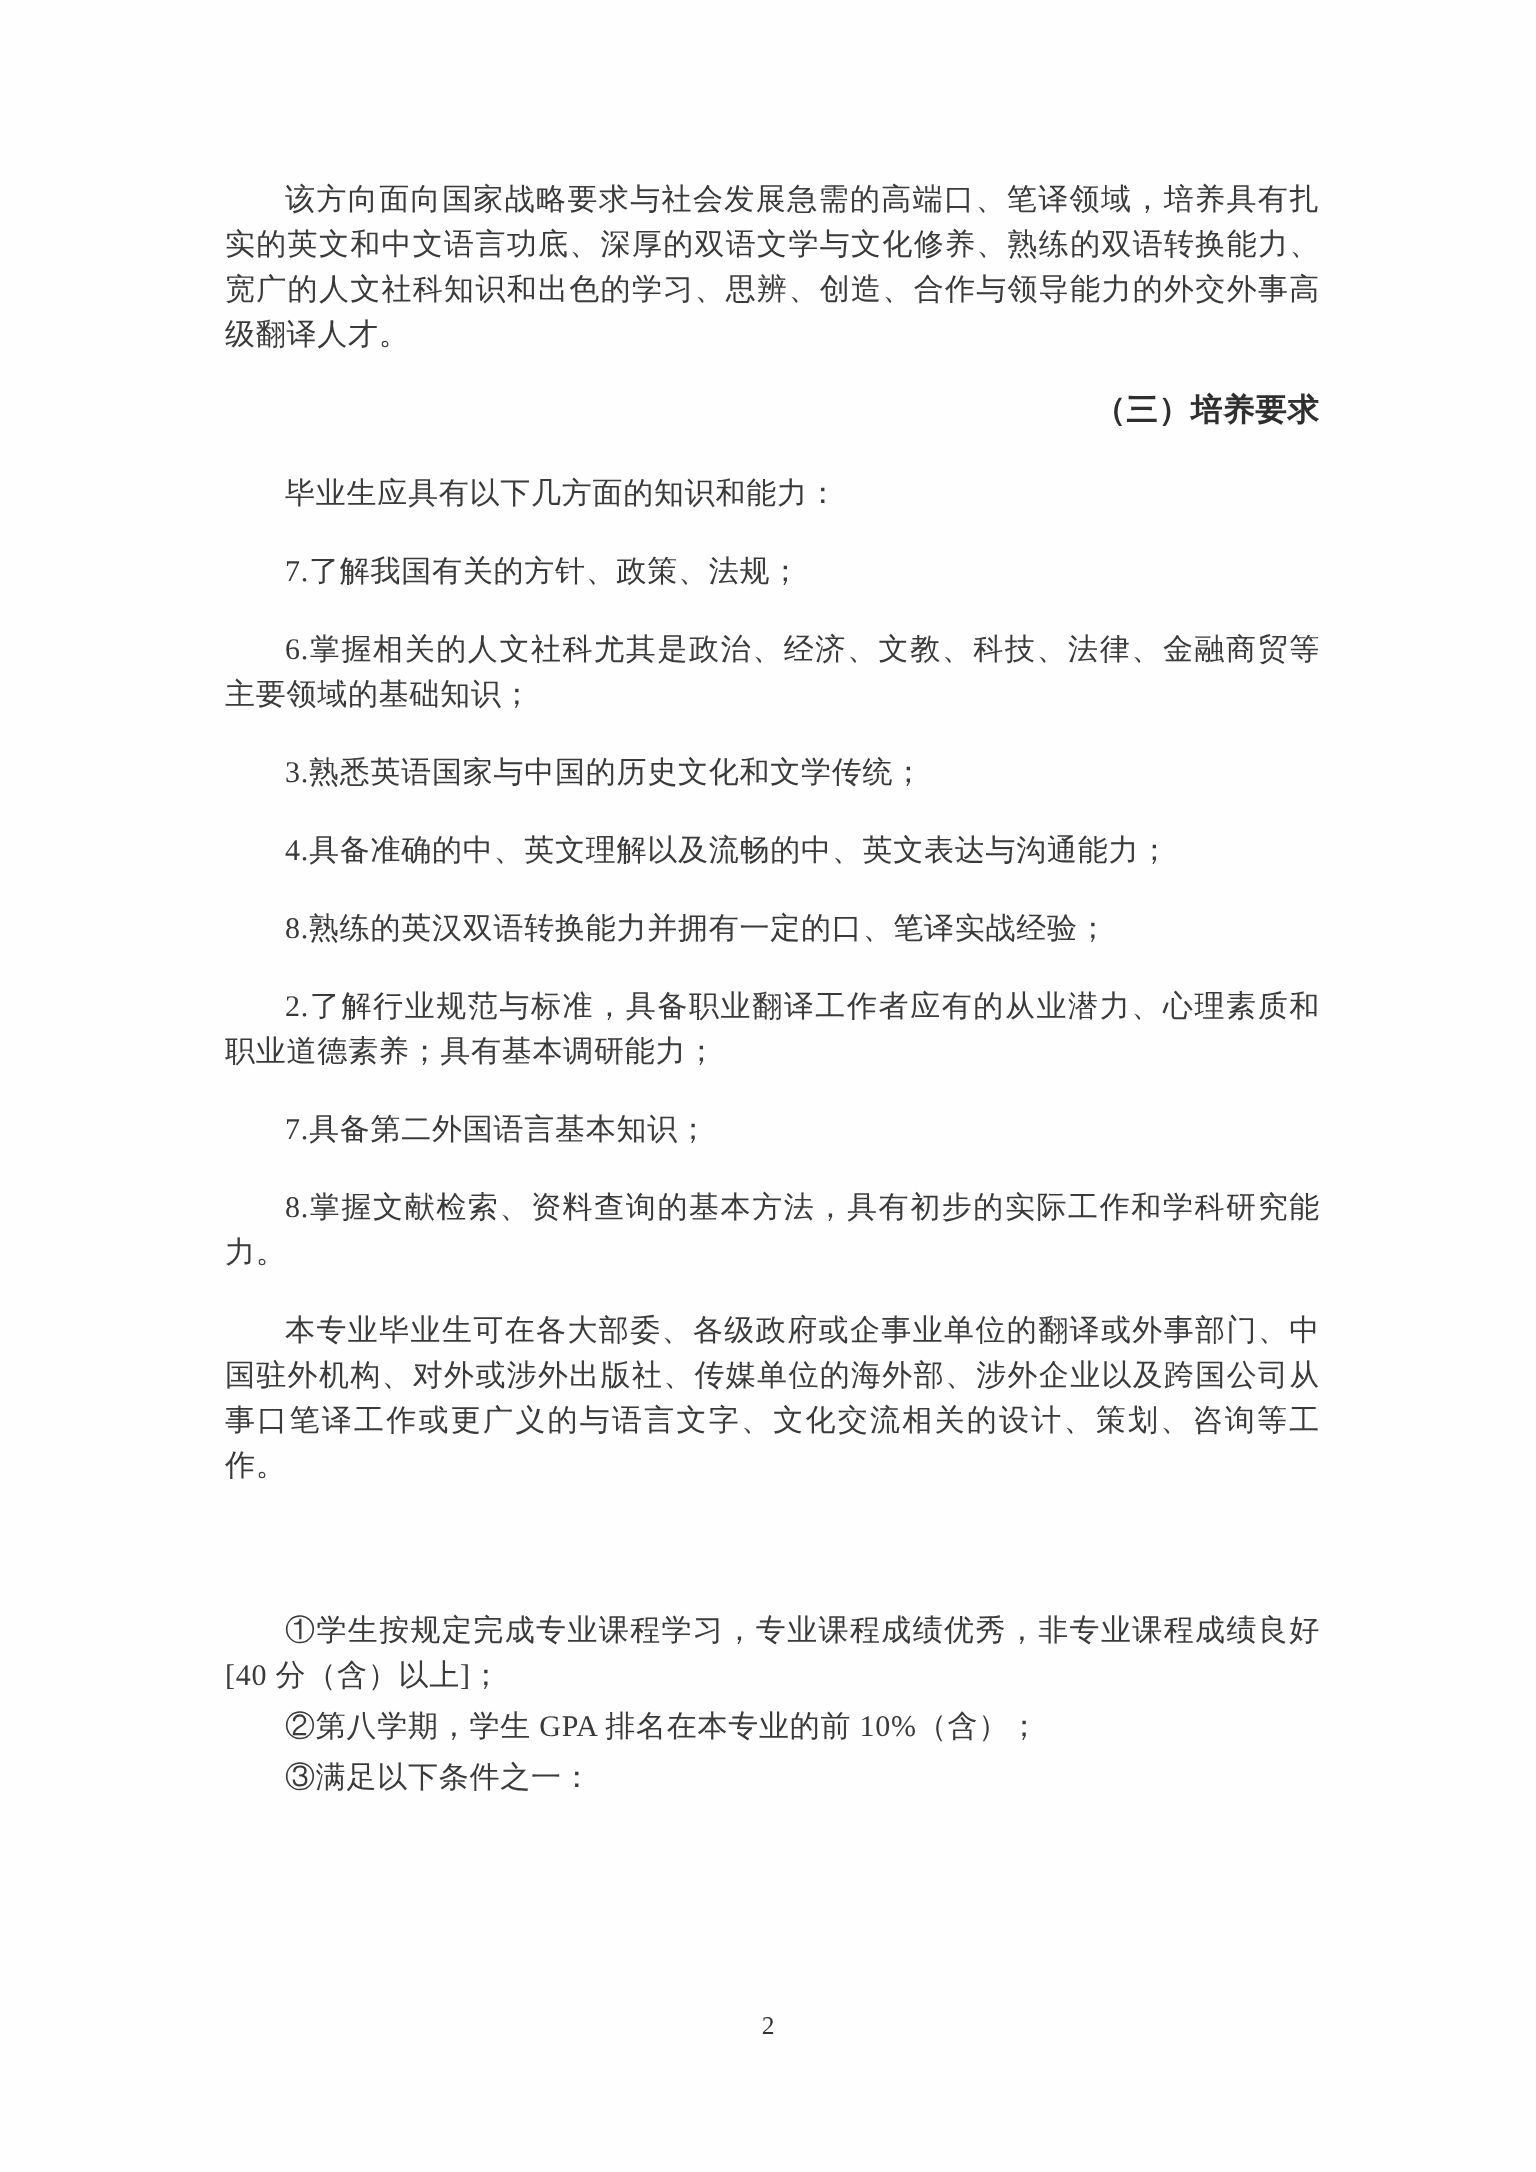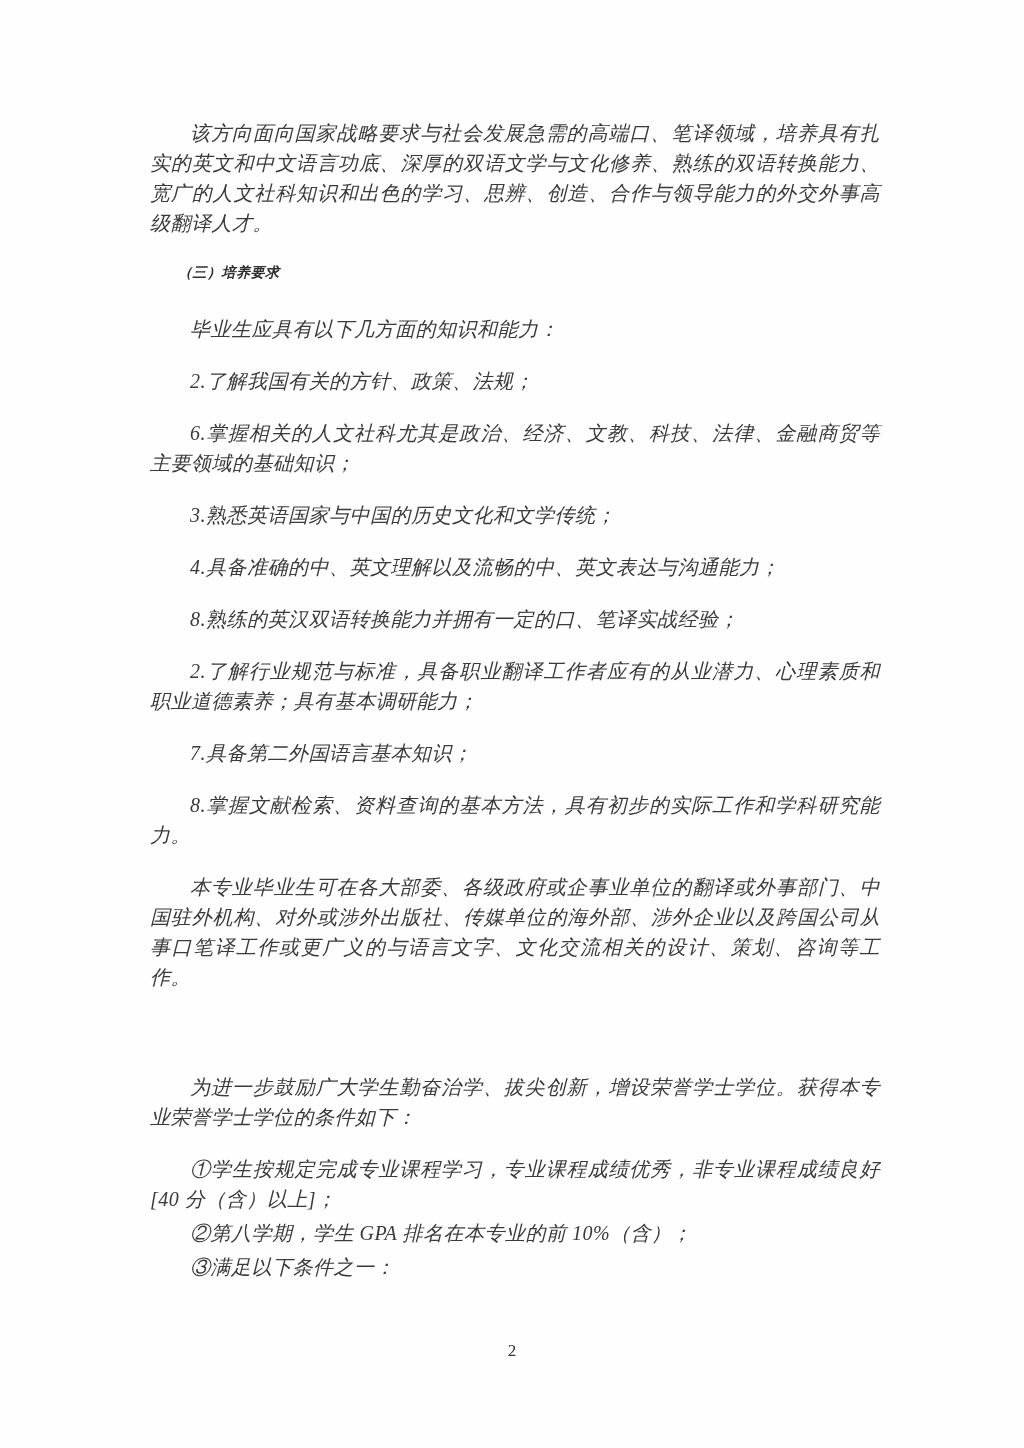--- a/index.html
+++ b/index.html
@@ -18,41 +18,41 @@
     color: #3a3a3a;
   }
   .doc-body {
     position: absolute;
     top: 118px;
     left: 150px;
     width: 730px;
     font-size: 20px;
     line-height: 30px;
     letter-spacing: 0.5px;
-    font-style: italic;
   }
   .para {
     margin: 22px 0 0 0;
     text-indent: 2em;
     text-align: justify;
   }
   .para:first-child {
     margin-top: 0;
   }
   .para-tight {
     margin: 4px 0 0 0;
     text-indent: 2em;
     text-align: justify;
   }
   .heading {
     margin: 20px 0 26px 0;
     text-indent: 2em;
     font-weight: bold;
-    font-size: 14px;
+    font-size: 21px;
     color: #2f2f2f;
+    text-align: right;
   }
   .spacer {
     height: 58px;
   }
   .footer {
     position: absolute;
     top: 1338px;
     left: 0;
     right: 0;
     text-align: center;
@@ -62,29 +62,28 @@
   }
 </style>
 </head>
 <body>
 
 <div class="page">
   <div class="doc-body" id="doc-body">
       <div class="para">该方向面向国家战略要求与社会发展急需的高端口、笔译领域，培养具有扎实的英文和中文语言功底、深厚的双语文学与文化修养、熟练的双语转换能力、宽广的人文社科知识和出色的学习、思辨、创造、合作与领导能力的外交外事高级翻译人才。</div>
       <div class="heading">（三）培养要求</div>
       <div class="para">毕业生应具有以下几方面的知识和能力：</div>
-      <div class="para">2.了解我国有关的方针、政策、法规；</div>
+      <div class="para">7.了解我国有关的方针、政策、法规；</div>
       <div class="para">6.掌握相关的人文社科尤其是政治、经济、文教、科技、法律、金融商贸等主要领域的基础知识；</div>
       <div class="para">3.熟悉英语国家与中国的历史文化和文学传统；</div>
       <div class="para">4.具备准确的中、英文理解以及流畅的中、英文表达与沟通能力；</div>
       <div class="para">8.熟练的英汉双语转换能力并拥有一定的口、笔译实战经验；</div>
       <div class="para">2.了解行业规范与标准，具备职业翻译工作者应有的从业潜力、心理素质和职业道德素养；具有基本调研能力；</div>
       <div class="para">7.具备第二外国语言基本知识；</div>
       <div class="para">8.掌握文献检索、资料查询的基本方法，具有初步的实际工作和学科研究能力。</div>
       <div class="para">本专业毕业生可在各大部委、各级政府或企事业单位的翻译或外事部门、中国驻外机构、对外或涉外出版社、传媒单位的海外部、涉外企业以及跨国公司从事口笔译工作或更广义的与语言文字、文化交流相关的设计、策划、咨询等工作。</div>
       <div class="spacer"></div>
-      <div class="para">为进一步鼓励广大学生勤奋治学、拔尖创新，增设荣誉学士学位。获得本专业荣誉学士学位的条件如下：</div>
       <div class="para">①学生按规定完成专业课程学习，专业课程成绩优秀，非专业课程成绩良好[40 分（含）以上]；</div>
       <div class="para-tight">②第八学期，学生 GPA 排名在本专业的前 10%（含）；</div>
       <div class="para-tight">③满足以下条件之一：</div>
     </div>
   <div class="footer">2</div>
 </div>
 
 </body></html>

